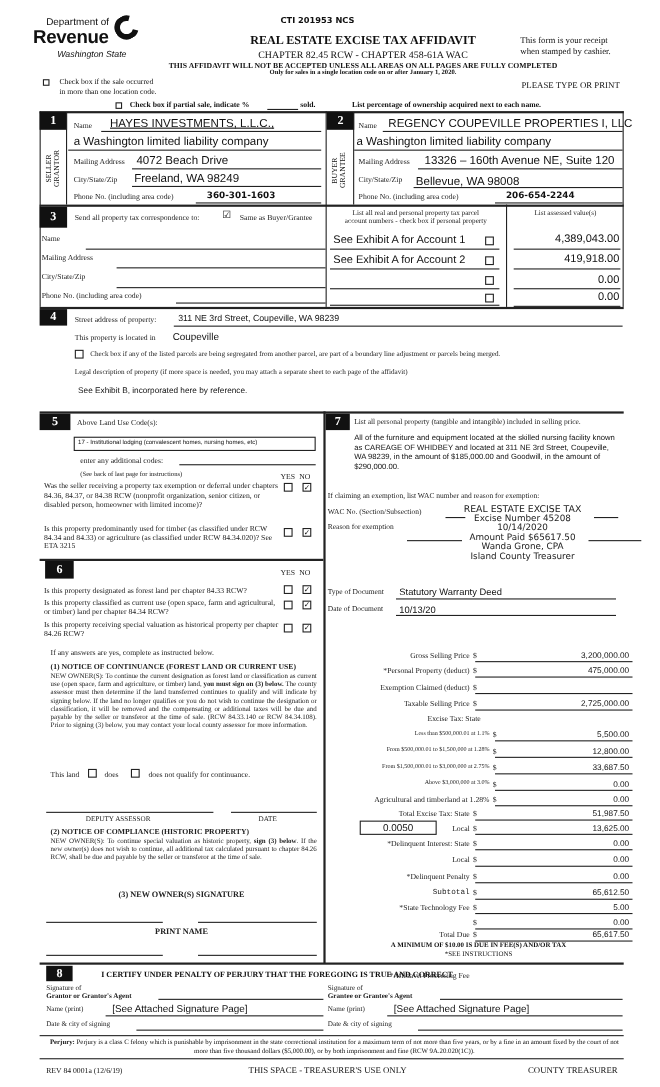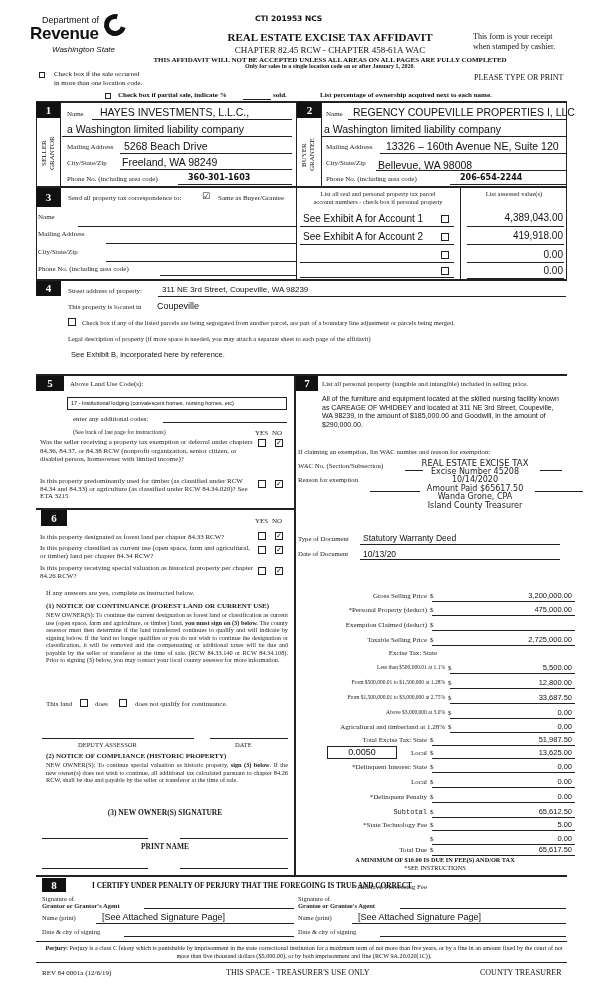--- a/index.html
+++ b/index.html
@@ -59,26 +59,26 @@
 <div class="vline" style="left:296px;top:101px;height:178px;"></div>
 
 <div class="badge" style="left:36px;top:102px;width:25px;height:16px;line-height:16px;">1</div>
 <div class="vline" style="left:60px;top:102px;height:84px;"></div>
 <div class="vtext" style="left:40px;top:128px;height:50px;width:18px;">
   <span>SELLER</span><br>
   <span>GRANTOR</span>
 </div>
 
 <div class="abs lbl" style="left:67px;top:110px;">Name</div>
-<div class="abs fill" style="left:100px;top:106px;font-size:10.5px;">HAYES INVESTMENTS, L.L.C.,</div>
+<div class="abs fill" style="left:100px;top:106px;font-size:10.5px;text-decoration:underline;">HAYES INVESTMENTS, L.L.C.,</div>
 <div class="hline" style="left:92px;top:119px;width:200px;"></div>
 <div class="abs fill" style="left:67px;top:123px;font-size:10.5px;">a Washington limited liability company</div>
 <div class="hline" style="left:62px;top:136px;width:230px;"></div>
 <div class="abs lbl" style="left:67px;top:143px;">Mailing Address</div>
-<div class="abs fill" style="left:124px;top:140px;font-size:10.5px;">5268 Beach Drive</div>
+<div class="abs fill" style="left:124px;top:140px;font-size:10.5px;">4072 Beach Drive</div>
 <div class="hline" style="left:120px;top:153px;width:172px;"></div>
 <div class="abs lbl" style="left:67px;top:159px;">City/State/Zip</div>
 <div class="abs fill" style="left:122px;top:156px;font-size:10.5px;">Freeland, WA 98249</div>
 <div class="hline" style="left:120px;top:169px;width:172px;"></div>
 <div class="abs lbl" style="left:67px;top:175px;">Phone No. (including area code)</div>
 <div class="abs mono-bold" style="left:188px;top:173px;font-size:8px;">360-301-1603</div>
 <div class="hline" style="left:178px;top:184px;width:114px;"></div>
 
 <div class="badge" style="left:297px;top:102px;width:25px;height:16px;line-height:16px;">2</div>
 <div class="vline" style="left:321px;top:102px;height:84px;"></div>

